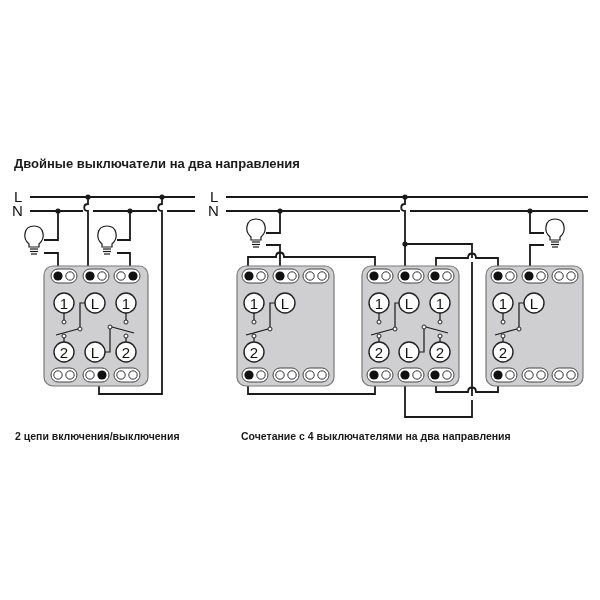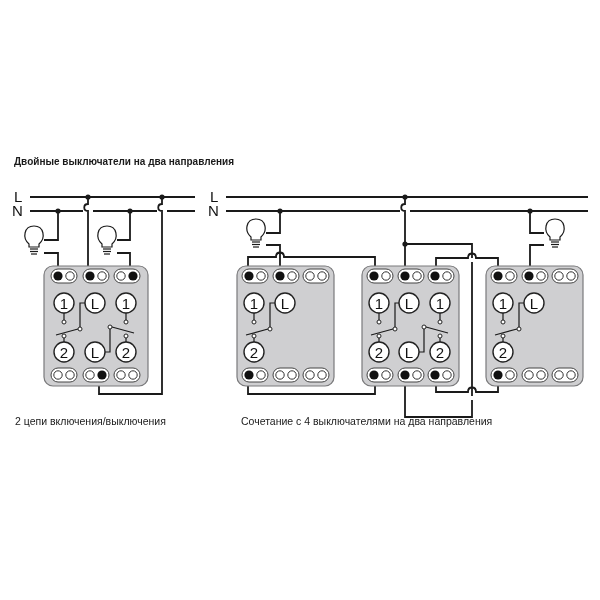--- a/index.html
+++ b/index.html
@@ -1,18 +1,18 @@
 <!DOCTYPE html>
 <html><head>
 <meta charset="utf-8">
 <style>
   html, body { margin: 0; padding: 0; background: #ffffff; }
   body { width: 600px; height: 600px; position: relative; overflow: hidden; font-family: "Liberation Sans", sans-serif; }
-  .title { position: absolute; left: 14px; top: 156px; font-size: 10px; font-weight: bold; color: #1a1a1a; white-space: nowrap; }
-  .caption { position: absolute; top: 415px; font-size: 10.5px; color: #1a1a1a; white-space: nowrap; }
+  .title { position: absolute; left: 14px; top: 156px; font-size: 13px; font-weight: bold; color: #1a1a1a; white-space: nowrap; }
+  .caption { position: absolute; top: 430px; font-size: 10.5px; color: #1a1a1a; white-space: nowrap; font-weight: bold; }
   .cap-left { left: 15px; }
   .cap-right { left: 241px; }
   svg { position: absolute; left: 0; top: 0; }
   .wire { stroke: #1a1a1a; stroke-width: 1.8; fill: none; }
   .bus { stroke: #1a1a1a; stroke-width: 2; fill: none; }
   .thin { stroke: #1a1a1a; stroke-width: 1.2; fill: none; }
   .dot { fill: #1a1a1a; }
   .plate { fill: #cfcfd1; stroke: #7a7a7c; stroke-width: 1.2; }
   .term { fill: #ffffff; stroke: #444; stroke-width: 1; }
   .hole { fill: #ffffff; stroke: #333; stroke-width: 1; }

